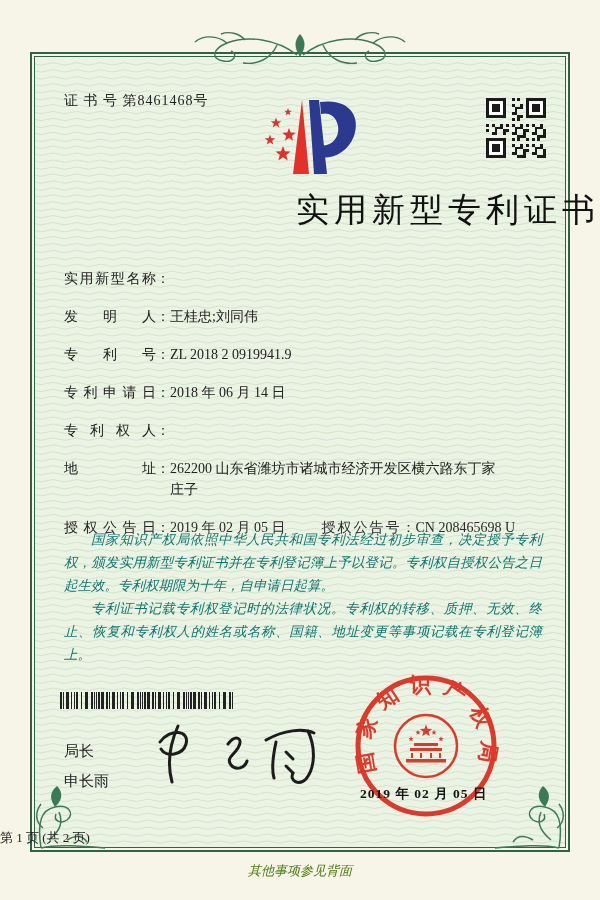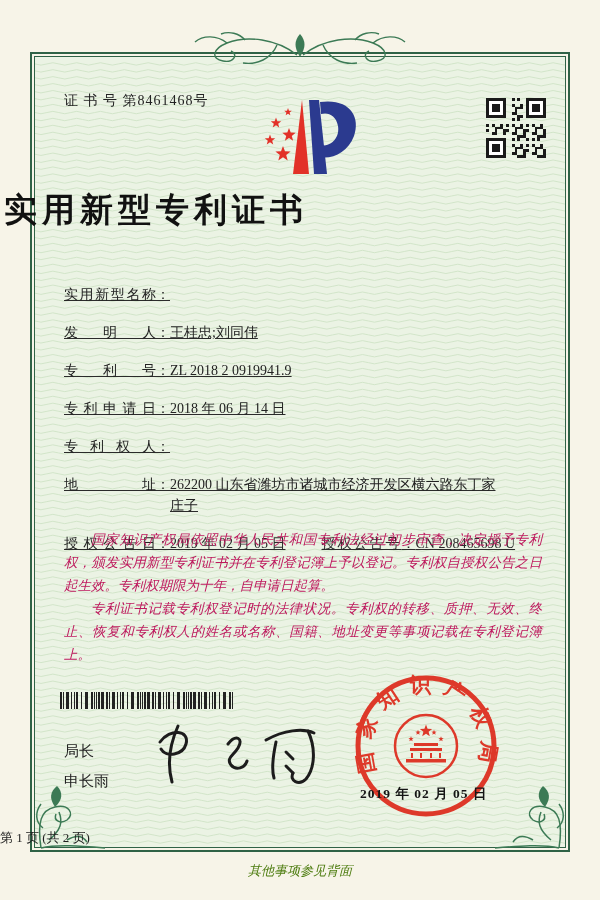--- a/index.html
+++ b/index.html
@@ -24,40 +24,40 @@
   #waves { position:absolute; inset:0; width:100%; height:100%; }
 
   .abs { position:absolute; z-index:3; }
 
   .cert-no { left:64px; top:92px; font-size:14px; letter-spacing:1px; color:#222; }
 
   .logo { left:243px; top:90px; width:130px; height:95px; z-index:3; }
   .qr { left:486px; top:98px; width:60px; height:60px; }
 
   .title {
-    left:4px; right:0; top:188px; text-align:left;
-    font-size:33px; font-weight:bold; letter-spacing:5px; color:#111;
+    left:16px; right:0; top:188px; text-align:right;
+    font-size:33px; font-weight:normal; letter-spacing:5px; color:#111;
   }
 
-  .fields { left:64px; top:284px; width:482px; font-size:14px;text-decoration:underline; }
+  .fields { left:64px; top:268px; width:482px; font-size:14px; }
   .frow { display:flex; margin-bottom:17px; line-height:21px; }
   .flabel {
     display:inline-block; width:92px; flex:0 0 92px;
     text-align:justify; text-align-last:justify; color:#222;
   }
   .fcolon { flex:0 0 14px; }
   .fvalue { flex:1; color:#222; }
   .frow-split { display:flex; margin-bottom:0; line-height:21px; }
   .frow-split .half2 { margin-left:36px; display:flex; }
   .frow-split .flabel2 { letter-spacing:2px; }
 
   .body-text {
     left:64px; top:528px; width:478px;
     font-size:13.5px; line-height:23px; text-align:justify;
-    font-style:italic; color:#be185d;
+    font-style:italic; color:#0f766e;
   }
   .body-text p { text-indent:2em; }
 
   .barcode { left:60px; top:692px; width:176px; height:17px; }
 
   .director { left:64px; top:736px; font-size:15px; line-height:30px;
     font-family:"Liberation Sans","DejaVu Sans",sans-serif; color:#222; }
   .sig { left:148px; top:718px; width:180px; height:78px; }
 
   .seal { left:352px; top:672px; width:148px; height:148px; z-index:4; opacity:.92; }

